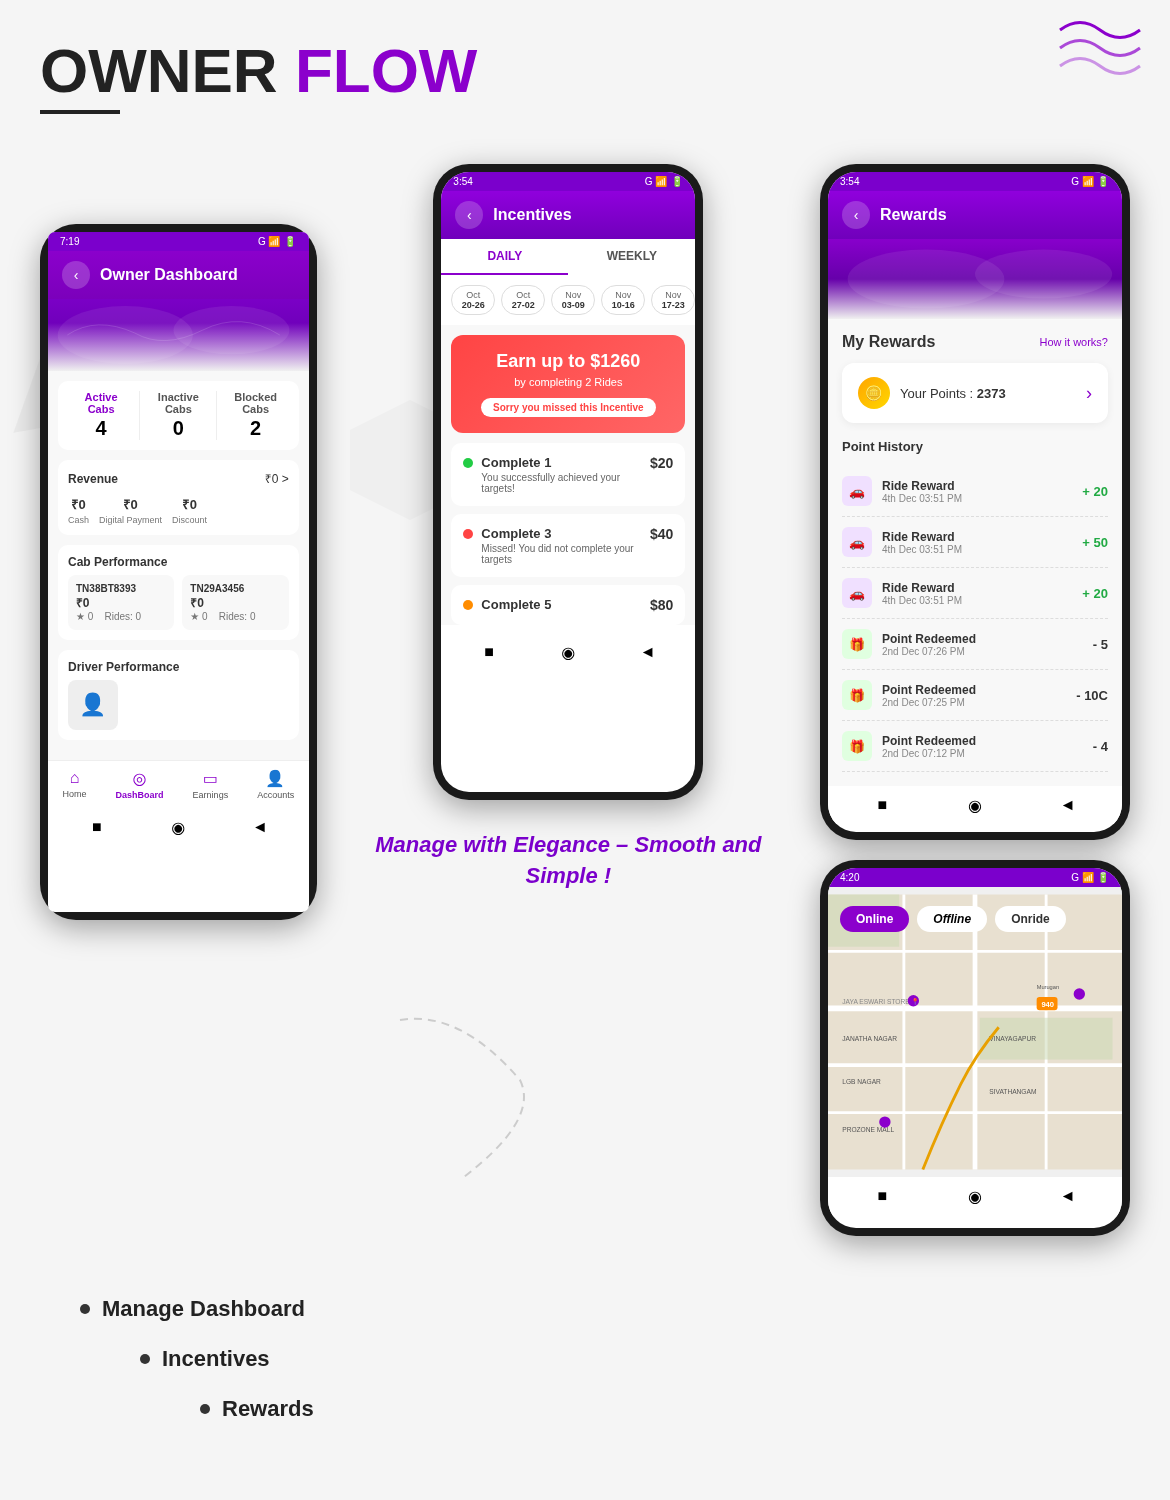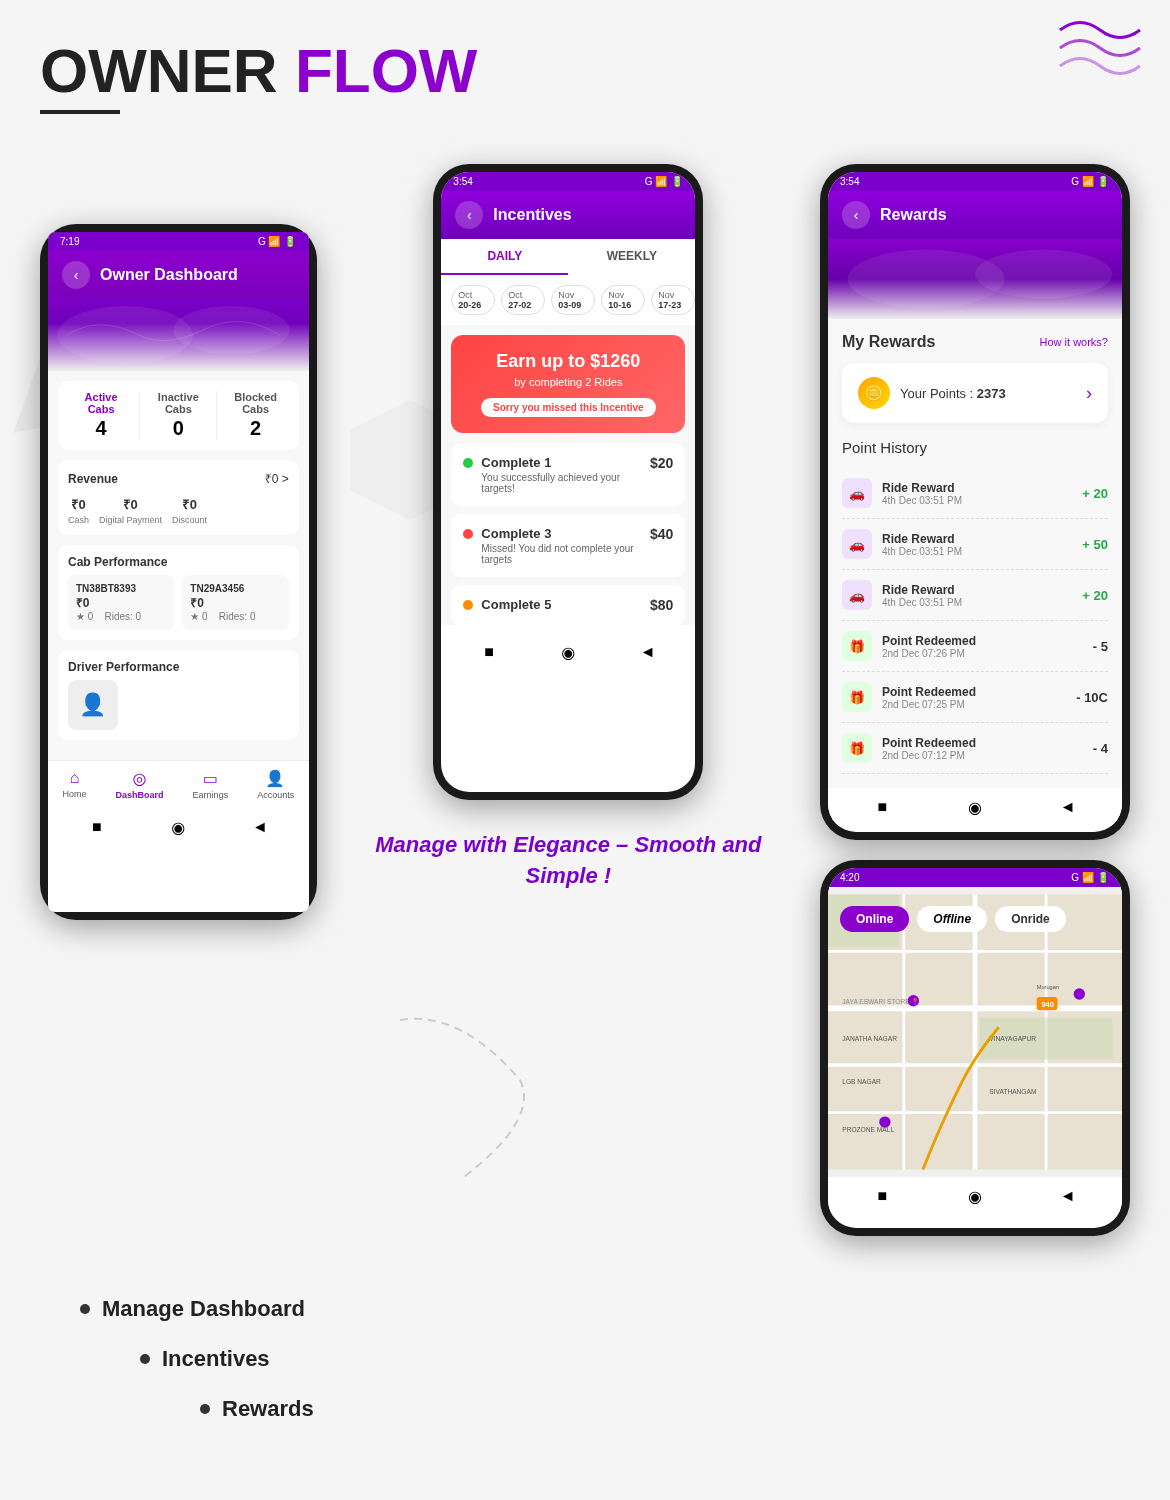--- a/index.html
+++ b/index.html
@@ -356,21 +356,21 @@
       gap: 6px;
       padding: 10px;
       background: white;
       overflow: hidden;
     }
     .date-chip {
       min-width: 44px;
       padding: 4px 6px;
       border-radius: 20px;
       border: 1px solid #ddd;
-      text-align: left;
+      text-align: center;
       font-size: 9px;
     }
     .date-chip-month { color: #666; font-size: 9px; }
     .date-chip-range { color: #333; font-size: 9px; font-weight: 600; }
 
     .incentive-banner {
       background: linear-gradient(135deg, #FF4444, #FF6666);
       margin: 10px;
       border-radius: 12px;
       padding: 16px;
@@ -469,21 +469,21 @@
       border-radius: 50%;
       display: flex;
       align-items: center;
       justify-content: center;
       color: white;
       font-size: 14px;
     }
     .points-label { font-size: 13px; color: #333; }
     .chevron-right { color: #8B00CC; font-size: 18px; }
 
-    .point-history-title { font-size: 15px; font-weight: 400; color: #333; margin-bottom: 12px; }
+    .point-history-title { font-size: 13px; font-weight: 700; color: #333; margin-bottom: 12px; }
 
     .history-item {
       display: flex;
       align-items: center;
       justify-content: space-between;
       padding: 10px 0;
       border-bottom: 1px dashed #ddd;
     }
     .history-left {
       display: flex;

